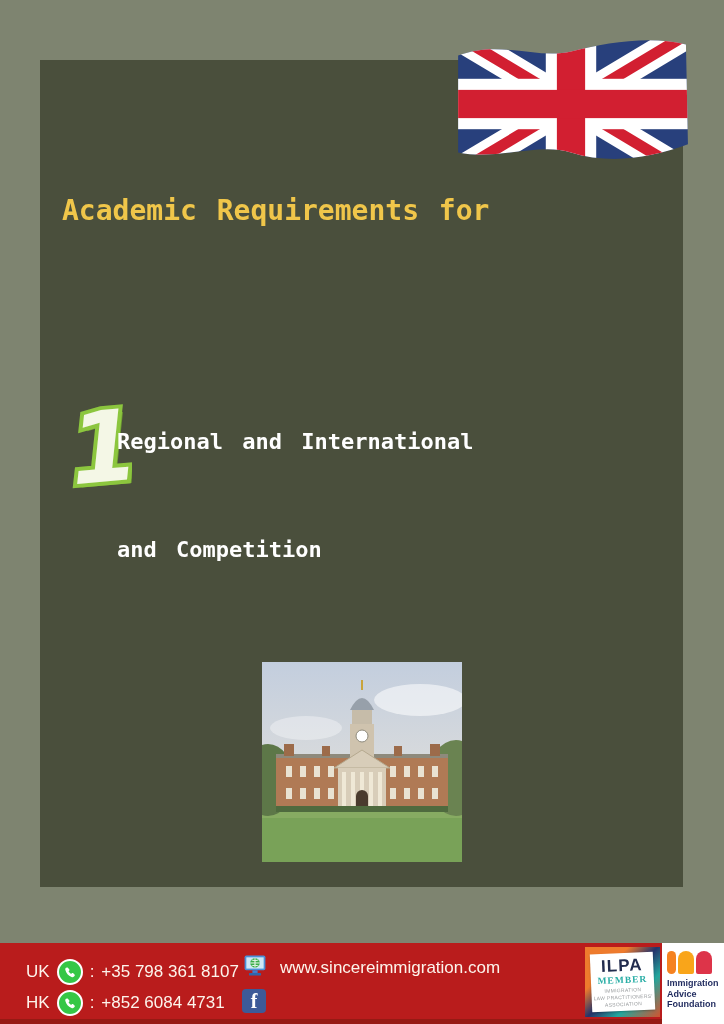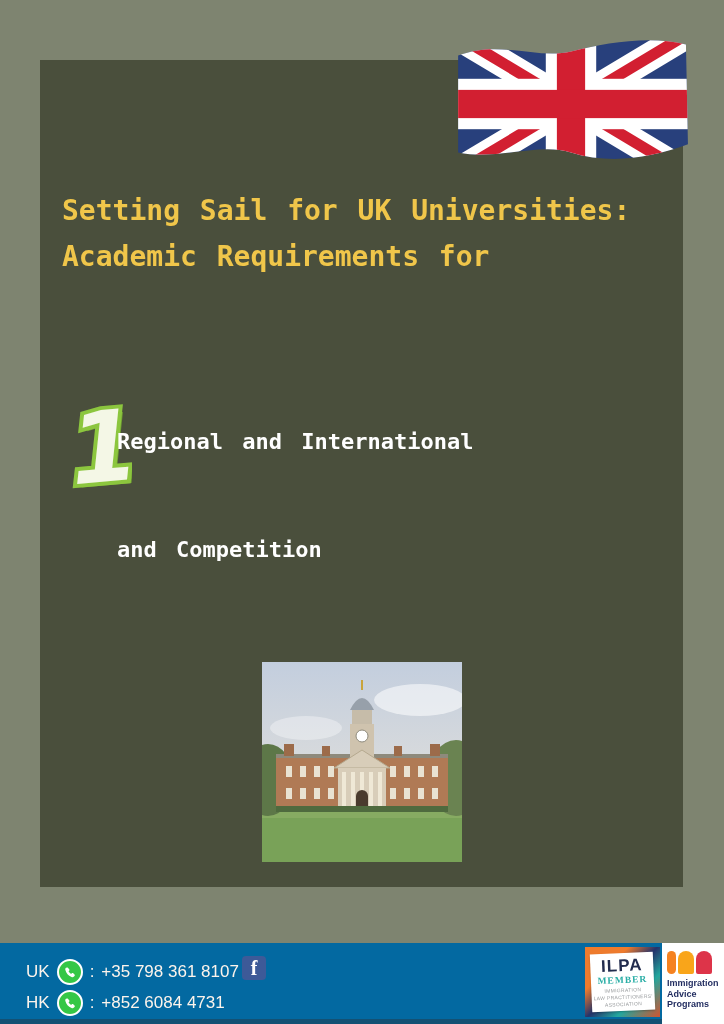--- a/index.html
+++ b/index.html
@@ -16,21 +16,21 @@
   .one-wrap{position:absolute;left:62px;top:388px;width:70px;height:120px;}
 
   .sec{position:absolute;font-family:"DejaVu Sans Mono",monospace;font-weight:700;font-size:22px;
        line-height:35px;color:#ffffff;word-spacing:6px;white-space:nowrap;}
   .sec1{left:117px;top:424px;}
   .sec2{left:117px;top:532px;}
 
   .photo{position:absolute;left:262px;top:662px;width:200px;height:200px;overflow:hidden;}
   .photo svg{display:block;}
 
-  .footer{position:absolute;left:0;top:943px;width:724px;height:81px;background:#0369a1;}
+  .footer{position:absolute;left:0;top:943px;width:724px;height:81px;background:#b91c1c;}
   .footer::after{content:"";position:absolute;left:0;bottom:0;width:100%;height:5px;
                  background:rgba(60,20,0,.28);}
 
   .contacts{position:absolute;left:26px;top:16px;display:flex;flex-direction:column;gap:5px;}
   .contact{display:flex;align-items:center;gap:7px;color:#fdf4ec;font-size:17px;height:26px;}
   .wa{width:22px;height:22px;border-radius:50%;background:#35c746;border:2px solid #fff;
       display:flex;align-items:center;justify-content:center;flex:0 0 auto;}
 
   .links{position:absolute;left:242px;top:12px;display:flex;flex-direction:column;gap:7px;}
   .link{display:flex;align-items:center;gap:12px;color:#fdf4ec;font-size:17px;height:26px;}
@@ -77,21 +77,20 @@
         <path d="M0,0 L240,144 M240,0 L0,144" stroke="#d21f31" stroke-width="11"></path>
         <rect x="95" width="50" height="144" fill="#ffffff"></rect>
         <rect y="47" width="240" height="50" fill="#ffffff"></rect>
         <rect x="106" width="28" height="144" fill="#d21f31"></rect>
         <rect y="58" width="240" height="28" fill="#d21f31"></rect>
       </g>
     </svg>
   </div>
 
   <div class="title">
-    <div>Setting Sail for UK Universities:</div>
     <div>Academic Requirements for</div>
   </div>
 
   <div class="one-wrap">
     <svg width="70" height="120" viewBox="0 0 70 120" aria-hidden="true">
       <text x="12" y="98" transform="rotate(-5 35 60)" font-family="DejaVu Sans, sans-serif" font-style="italic" font-weight="bold" font-size="98" fill="#6f9c33">1</text>
       <text x="8" y="94" transform="rotate(-5 35 60)" font-family="DejaVu Sans, sans-serif" font-style="italic" font-weight="bold" font-size="98" fill="#f4f7e6" stroke="#8cc63e" stroke-width="8" paint-order="stroke">1</text>
     </svg>
   </div>
 
@@ -179,20 +178,33 @@
               <path fill="#ffffff" d="M4.2 2.3c.5-.5 1.3-.5 1.8 0l1.6 1.6c.5.5.5 1.3 0 1.8l-.8.8c.7 1.4 1.8 2.5 3.2 3.2l.8-.8c.5-.5 1.3-.5 1.8 0l1.6 1.6c.5.5.5 1.3 0 1.8l-.7.7c-.8.8-2 1-3 .5C6.3 11.6 4 9 2.9 4.9c-.3-1 0-2 .7-2.6z"></path>
             </svg>
         </span>
         <span>:</span>
         <span>+852 6084 4731</span>
       </div>
     </div>
 
     <div class="links">
       <div class="link">
+        <span>
+          <svg width="26" height="26" viewBox="0 0 30 30">
+            <rect x="3" y="3" width="24" height="17" rx="2" fill="#4a90d9"></rect>
+            <rect x="5" y="5" width="20" height="13" fill="#cfe7f7"></rect>
+            <circle cx="15" cy="11.5" r="5.5" fill="#3cae49"></circle>
+            <path d="M9.5 11.5 H20.5 M15 6 V17 M11 8 Q15 10 19 8 M11 15 Q15 13 19 15" stroke="#ffffff" stroke-width="1" fill="none"></path>
+            <rect x="12" y="20" width="6" height="3" fill="#3f7fd1"></rect>
+            <rect x="8" y="23" width="14" height="3" rx="1" fill="#2f66ab"></rect>
+          </svg>
+        </span>
+        <span>www.sincereimmigration.com</span>
+      </div>
+      <div class="link">
         <span class="fbicon">
           <span>f</span>
         </span>
       </div>
     </div>
 
     <div class="ilpa">
       <div class="ilpa-card">
         <div class="ilpa-title">ILPA</div>
         <div class="ilpa-member">MEMBER</div>
@@ -204,18 +216,18 @@
 
     <div class="iaa">
       <div class="iaa-logo">
         <span class="iaa-i"></span>
         <span class="iaa-a1"></span>
         <span class="iaa-a2"></span>
       </div>
       <div class="iaa-text">
         <div>Immigration</div>
         <div>Advice</div>
-        <div>Programs</div>
+        <div>Foundation</div>
       </div>
     </div>
 
   </div>
 </div>
 
 </body></html>

